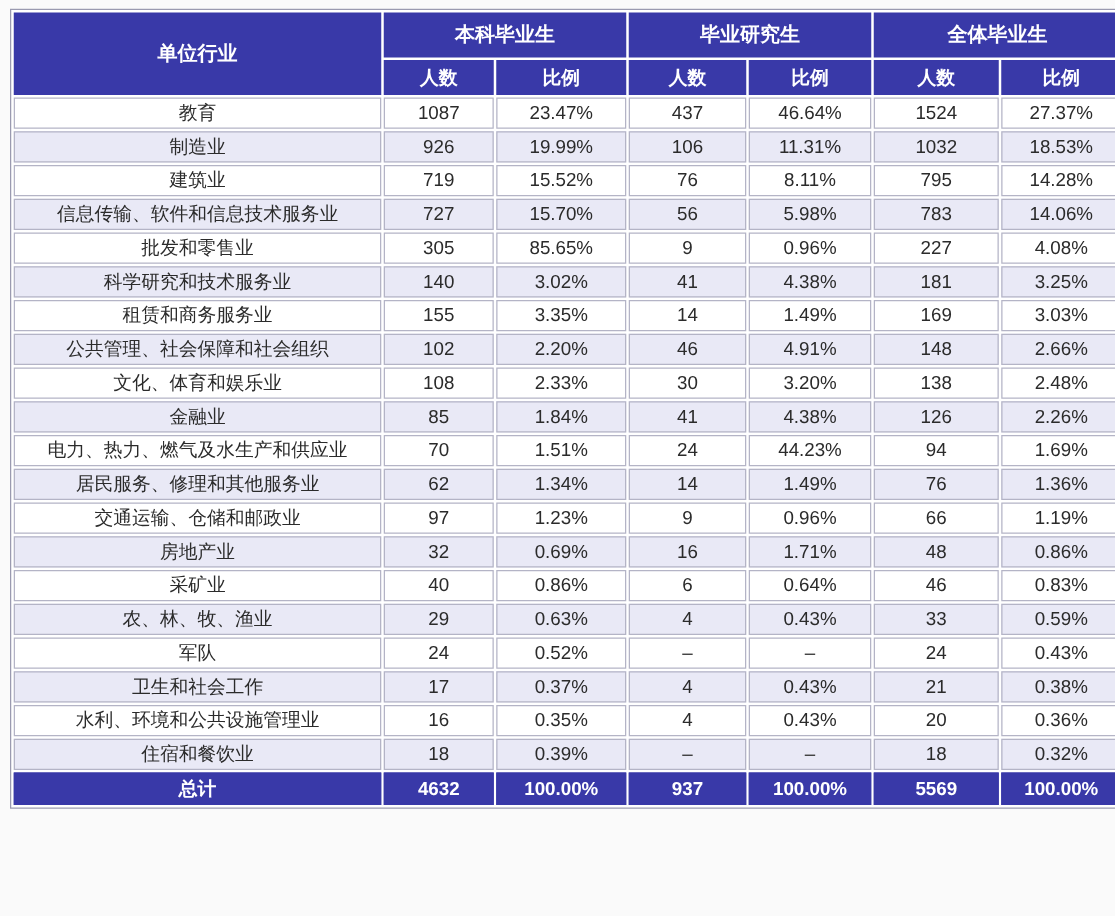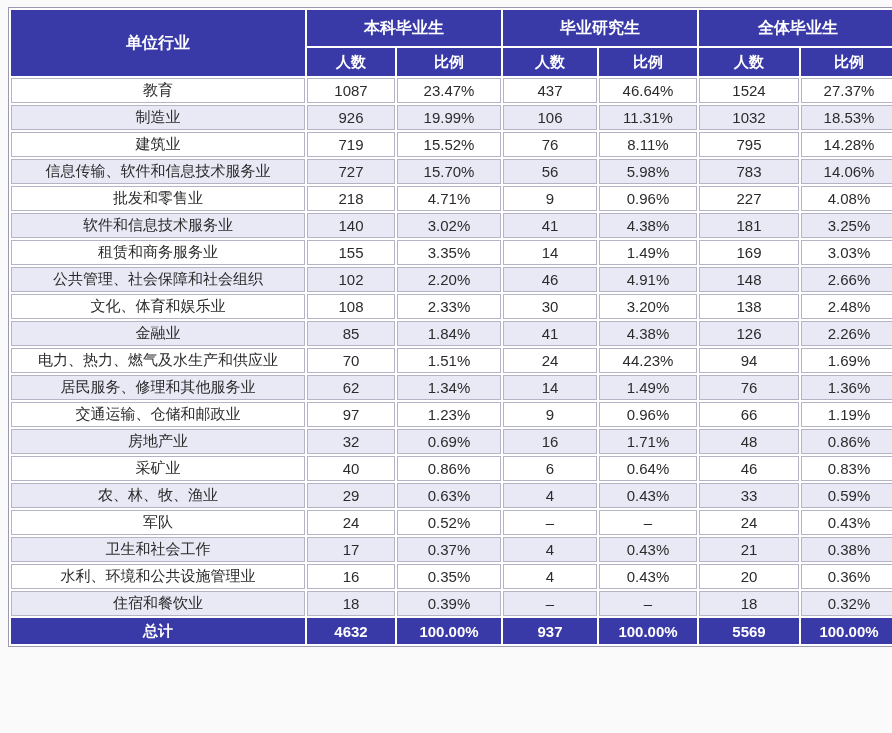--- a/index.html
+++ b/index.html
@@ -126,29 +126,29 @@
           <td>信息传输、软件和信息技术服务业</td>
           <td>727</td>
           <td>15.70%</td>
           <td>56</td>
           <td>5.98%</td>
           <td>783</td>
           <td>14.06%</td>
         </tr>
         <tr>
           <td>批发和零售业</td>
-          <td>218</td>
-          <td>4.71%</td>
+          <td>305</td>
+          <td>85.65%</td>
           <td>9</td>
           <td>0.96%</td>
           <td>227</td>
           <td>4.08%</td>
         </tr>
         <tr class="alt">
-          <td>软件和信息技术服务业</td>
+          <td>科学研究和技术服务业</td>
           <td>140</td>
           <td>3.02%</td>
           <td>41</td>
           <td>4.38%</td>
           <td>181</td>
           <td>3.25%</td>
         </tr>
         <tr>
           <td>租赁和商务服务业</td>
           <td>155</td>

